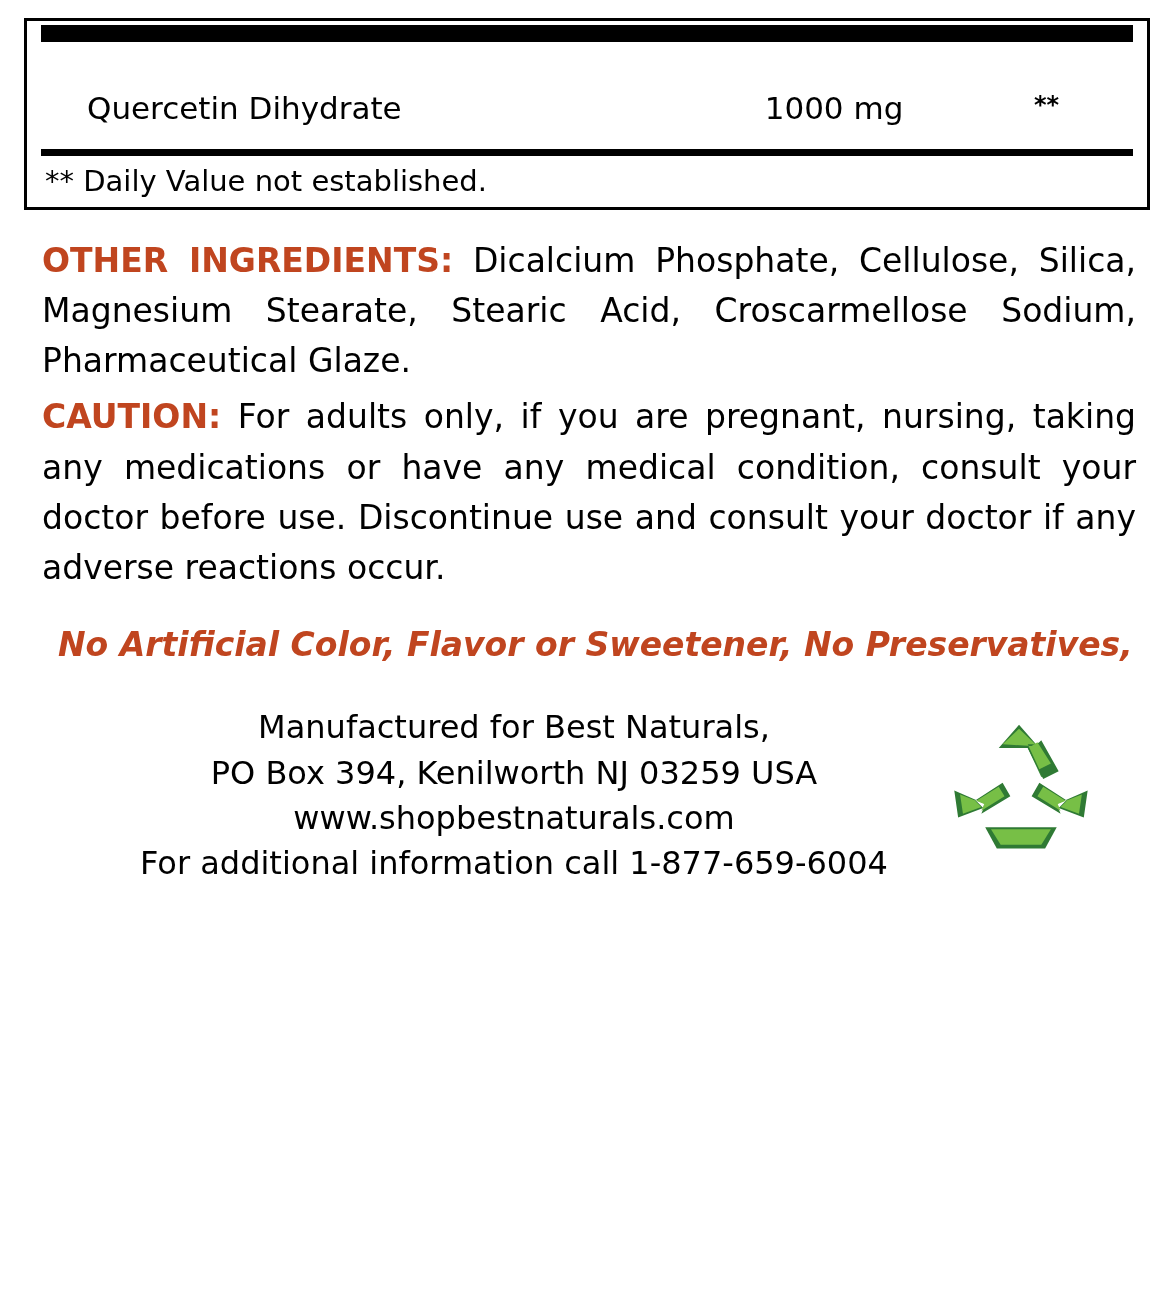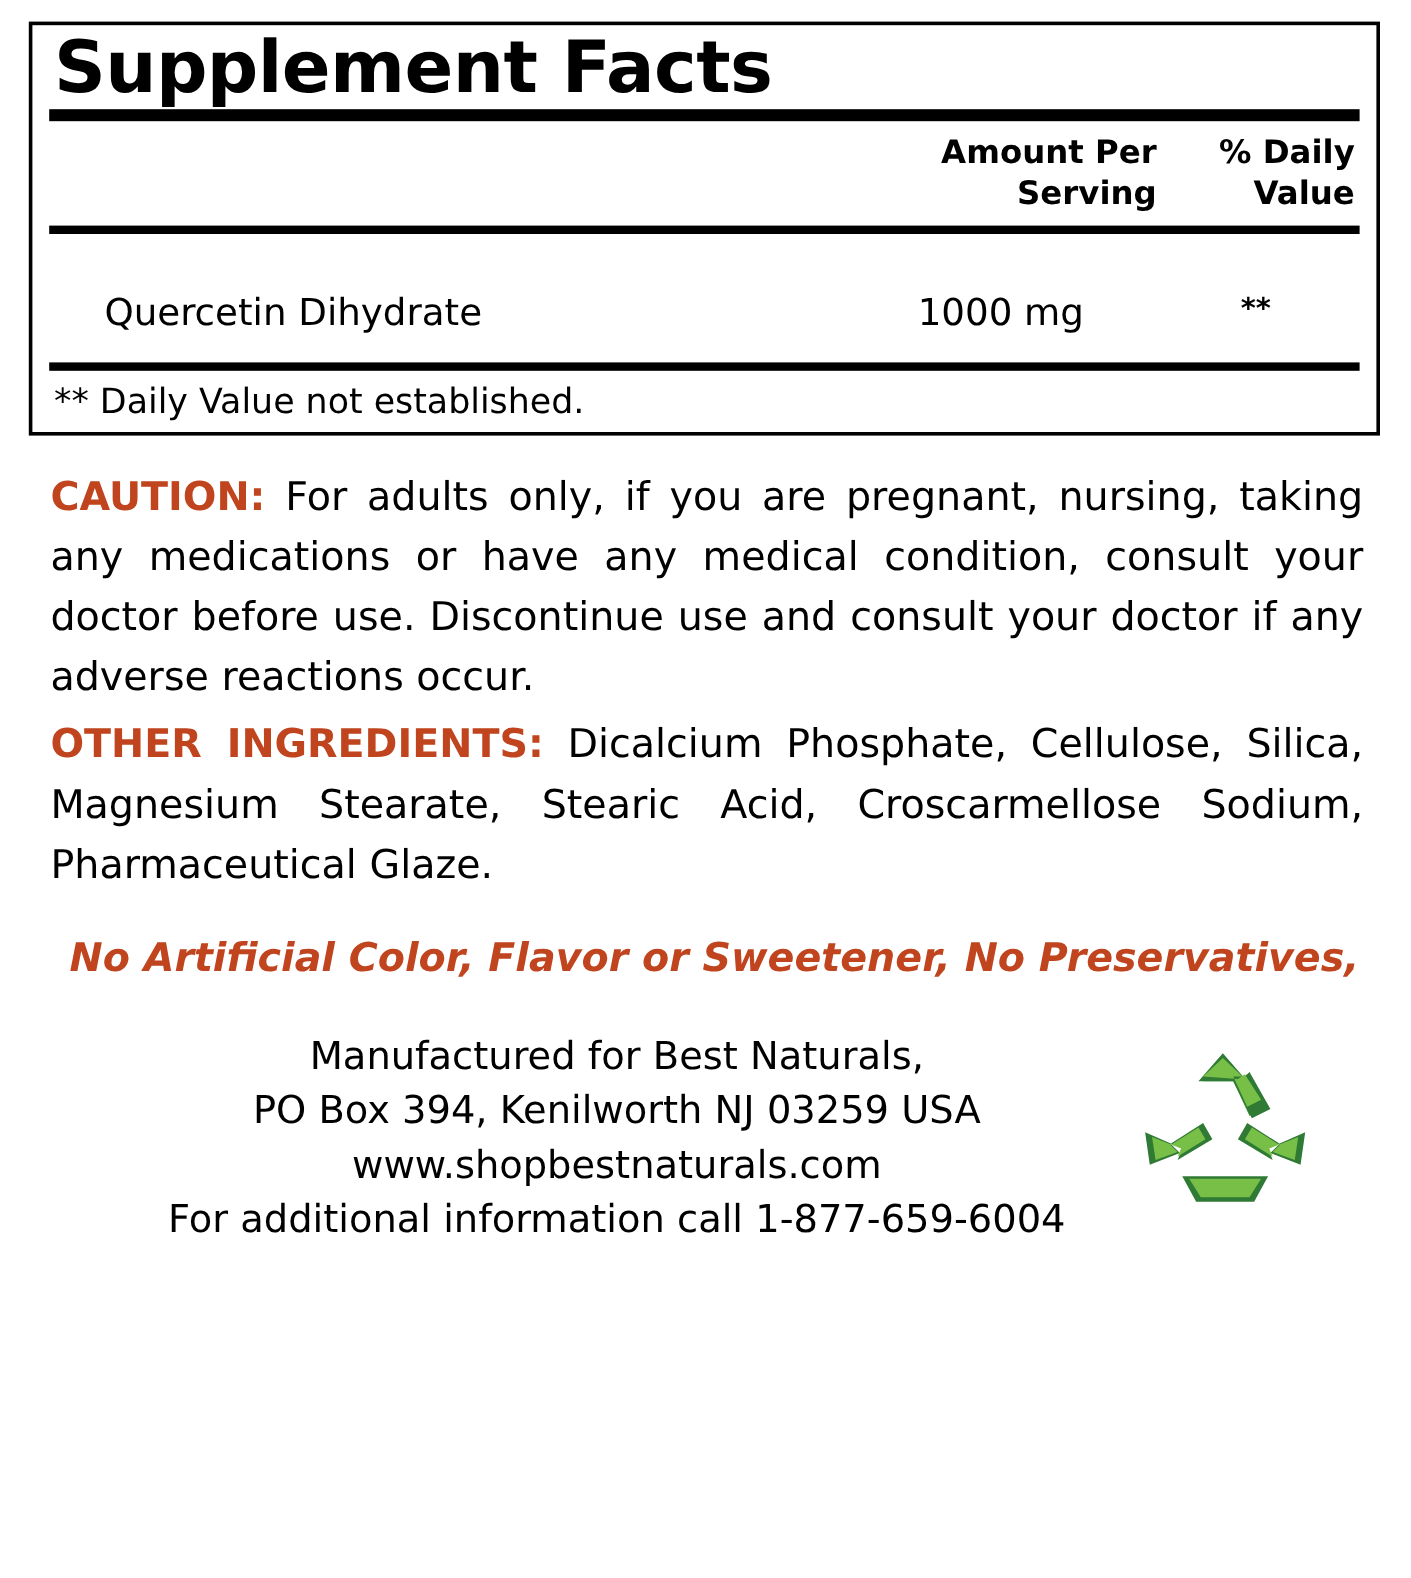--- a/index.html
+++ b/index.html
@@ -167,54 +167,43 @@
     height: 145px;
   }
 </style>
 </head>
 <body>
 
 <div class="page">
 
   <div class="sf-panel">
 
-    <div class="sf-title">Supplement Facts</div>
 
 
     <div class="rule-thick"></div>
 
-    <div class="sf-headrow">
-      <div class="col-amount">
-        <div>Amount Per</div>
-        <div>Serving</div>
-      </div>
-      <div class="col-dv">
-        <div>% Daily</div>
-        <div>Value</div>
-      </div>
-    </div>
 
     <div class="rule-medium"></div>
 
     <div class="sf-itemrow">
       <div class="nutrient">Quercetin Dihydrate</div>
       <div class="col-amount">1000 mg</div>
       <div class="col-dv">**</div>
     </div>
 
     <div class="rule-medium"></div>
 
     <div class="sf-footnote">** Daily Value not established.</div>
   </div>
 
   <div class="body-block">
 
+    <p class="para"><span class="label-accent">OTHER  INGREDIENTS:</span><span> Dicalcium Phosphate, Cellulose, Silica, Magnesium Stearate, Stearic Acid, Croscarmellose Sodium, Pharmaceutical Glaze.</span></p>
+
     <p class="para"><span class="label-accent">CAUTION:</span><span> For adults only, if you are pregnant, nursing, taking any medications or have any medical condition, consult your doctor before use. Discontinue use and consult your doctor if any adverse reactions occur.</span></p>
-
-    <p class="para"><span class="label-accent">OTHER  INGREDIENTS:</span><span> Dicalcium Phosphate, Cellulose, Silica, Magnesium Stearate, Stearic Acid, Croscarmellose Sodium, Pharmaceutical Glaze.</span></p>
 
     <div class="free-claims">
       <span class="nowrap-last">No Artificial Color, Flavor or Sweetener, No Preservatives,</span>
     </div>
 
     <div class="footer">
       <div class="footer-text">
         <span class="line">Manufactured for Best Naturals,</span>
         <span class="line">PO Box 394, Kenilworth NJ 03259 USA</span>
         <span class="line">www.shopbestnaturals.com</span>

